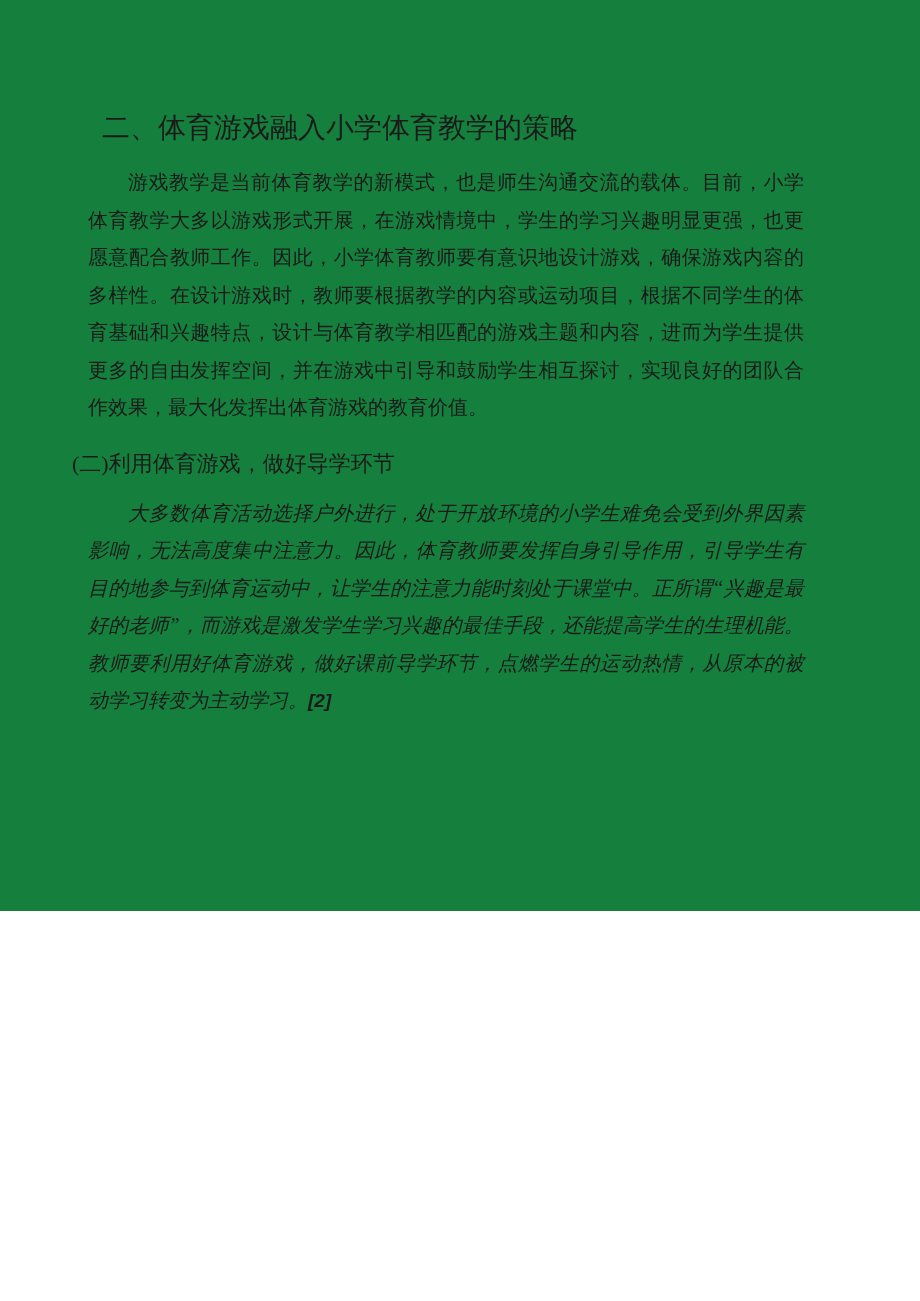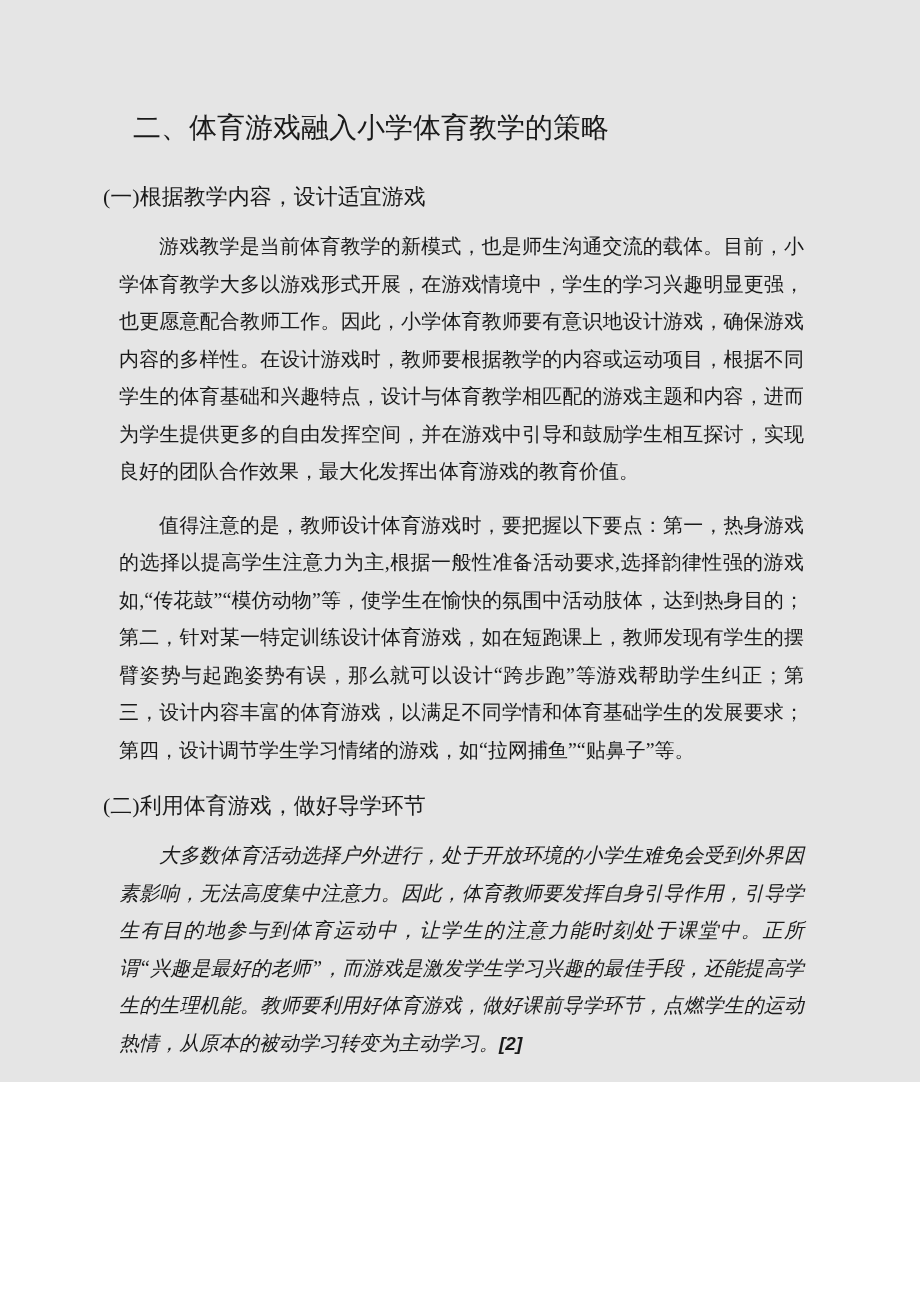--- a/index.html
+++ b/index.html
@@ -3,24 +3,24 @@
 <meta charset="utf-8">
 <style>
   html, body {
     margin: 0;
     padding: 0;
     background: #ffffff;
   }
   .page {
     position: relative;
     width: 920px;
-    height: 1082px;
-    background: #e5e5e5;
+    height: 911px;
+    background: #15803d;
     box-sizing: border-box;
-    padding: 108px 100px 0 103px;
+    padding: 108px 100px 0 72px;
     overflow: hidden;
     color: #1a1a1a;
     font-family: "Liberation Serif", "DejaVu Serif", serif;
   }
   .doc-title {
     font-size: 28px;
     font-weight: 400;
     line-height: 40px;
     margin: 0 0 0 30px;
     white-space: nowrap;
@@ -53,30 +53,26 @@
     font-size: 19px;
   }
 </style>
 </head>
 <body>
 
 <div class="page">
 
   <h1 class="doc-title">二、体育游戏融入小学体育教学的策略</h1>
 
-  <h2 class="section-heading first">(一)根据教学内容，设计适宜游戏</h2>
 
   <p class="body-para sp1">
     <span>游戏教学是当前体育教学的新模式，也是师生沟通交流的载体。目前，小学体育教学大多以游戏形式开展，在游戏情境中，学生的学习兴趣明显更强，也更愿意配合教师工作。因此，小学体育教师要有意识地设计游戏，确保游戏内容的多样性。在设计游戏时，教师要根据教学的内容或运动项目，根据不同学生的体育基础和兴趣特点，设计与体育教学相匹配的游戏主题和内容，进而为学生提供更多的自由发挥空间，并在游戏中引导和鼓励学生相互探讨，实现良好的团队合作效果，最大化发挥出体育游戏的教育价值。</span>
   </p>
 
 
-  <p class="body-para sp3">
-    <span>值得注意的是，教师设计体育游戏时，要把握以下要点：第一，热身游戏的选择以提高学生注意力为主,根据一般性准备活动要求,选择韵律性强的游戏如,“传花鼓”“模仿动物”等，使学生在愉快的氛围中活动肢体，达到热身目的；第二，针对某一特定训练设计体育游戏，如在短跑课上，教师发现有学生的摆臂姿势与起跑姿势有误，那么就可以设计“跨步跑”等游戏帮助学生纠正；第三，设计内容丰富的体育游戏，以满足不同学情和体育基础学生的发展要求；第四，设计调节学生学习情绪的游戏，如“拉网捕鱼”“贴鼻子”等。</span>
-  </p>
 
   <h2 class="section-heading second">(二)利用体育游戏，做好导学环节</h2>
 
   <p class="body-para sp4">
     <span>大多数体育活动选择户外进行，处于开放环境的小学生难免会受到外界因素影响，无法高度集中注意力。因此，体育教师要发挥自身引导作用，引导学生有目的地参与到体育运动中，让学生的注意力能时刻处于课堂中。正所谓“兴趣是最好的老师”，而游戏是激发学生学习兴趣的最佳手段，还能提高学生的生理机能。教师要利用好体育游戏，做好课前导学环节，点燃学生的运动热情，从原本的被动学习转变为主动学习。</span><span class="citation">[2]</span>
   </p>
 
 
 </div>
 

